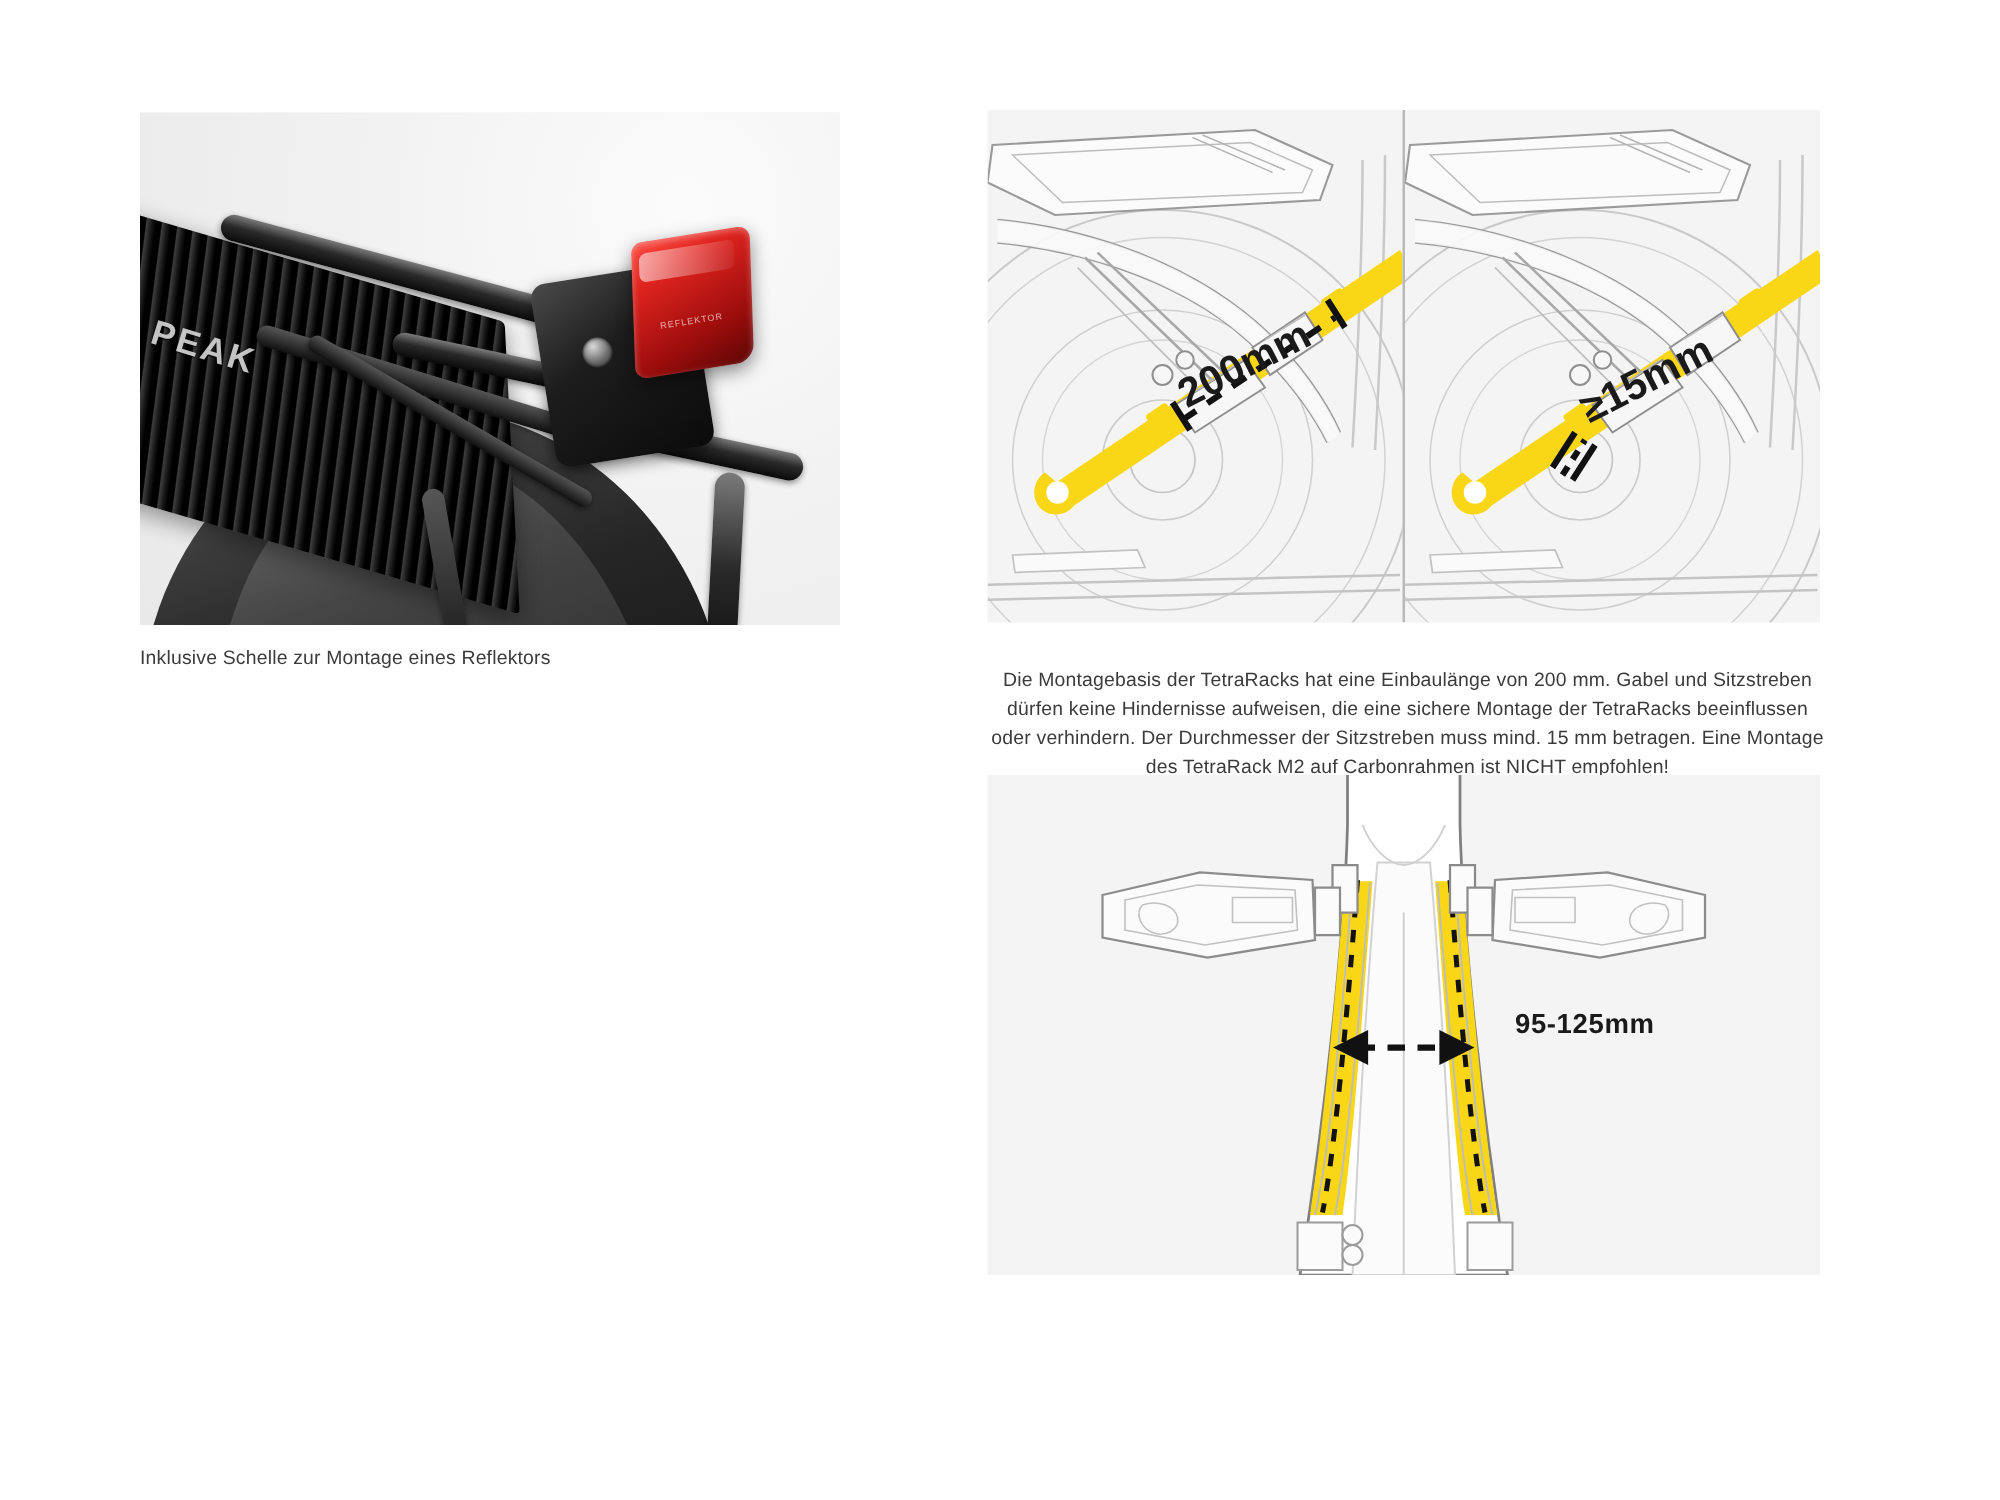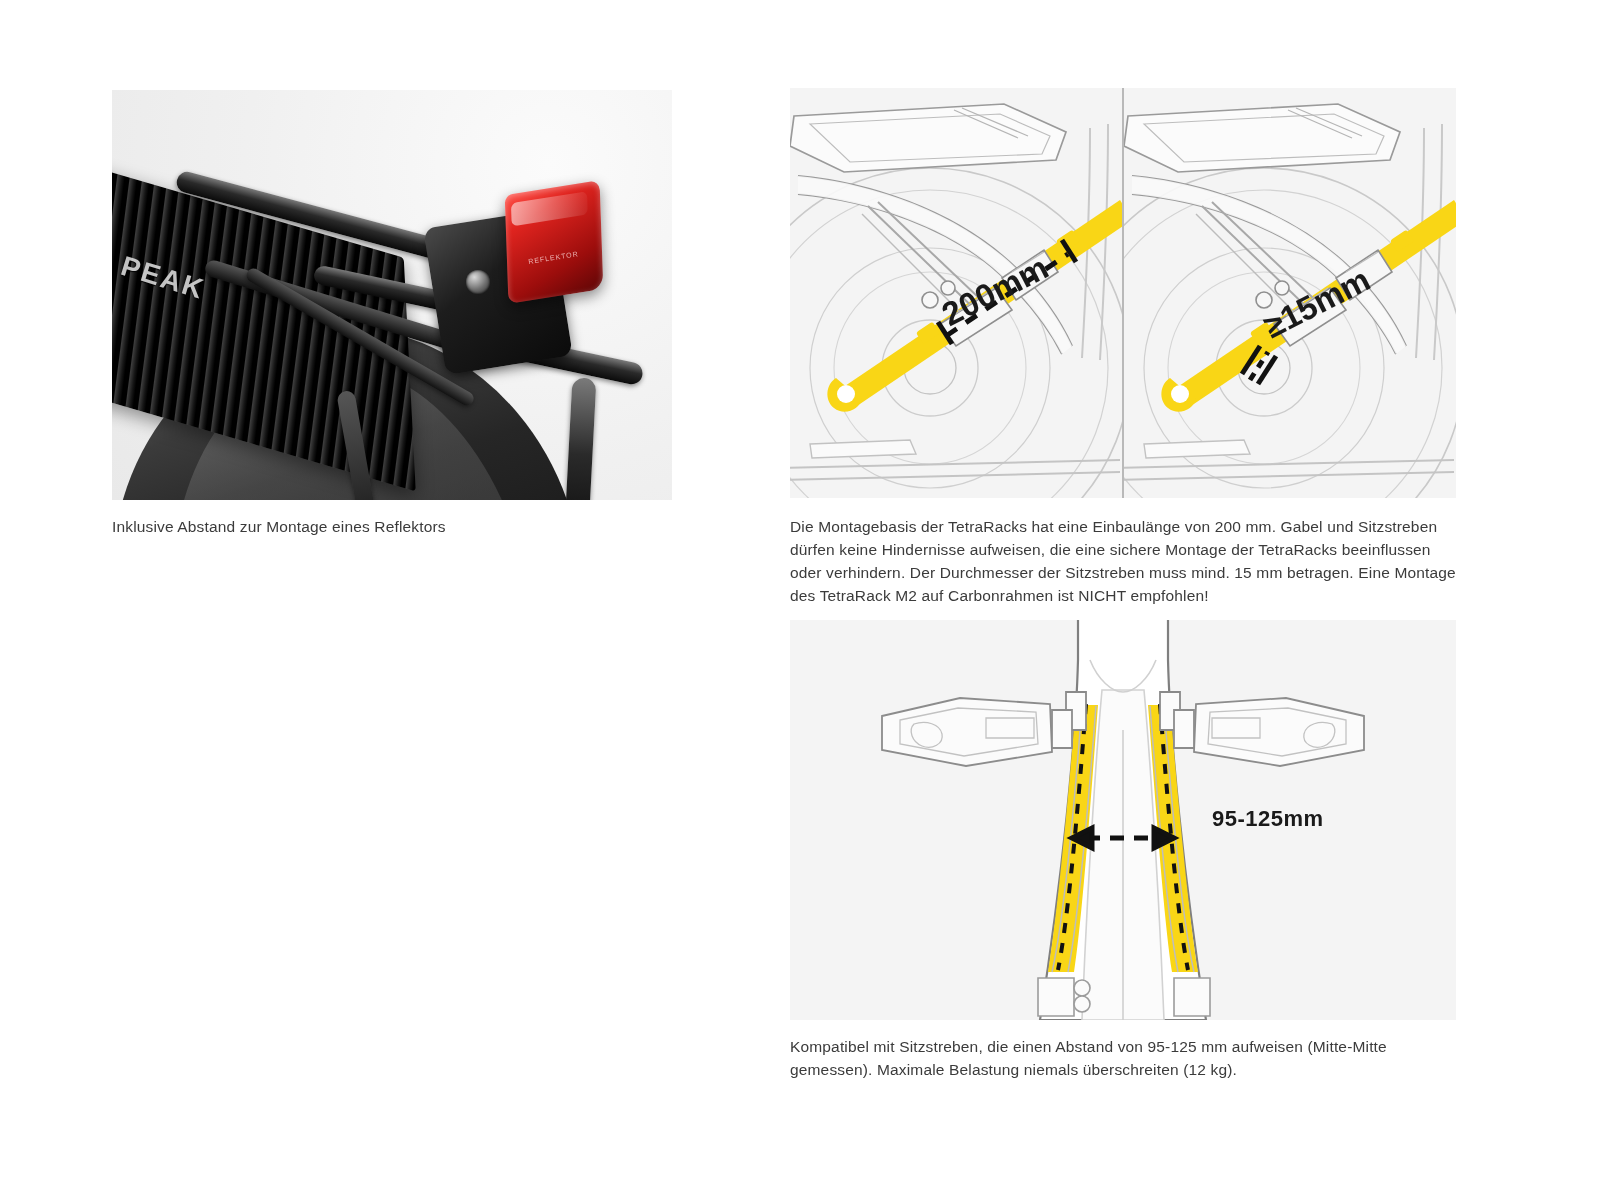--- a/index.html
+++ b/index.html
@@ -124,21 +124,21 @@
     font-weight:700;
     color:#1a1a1a;
     white-space:nowrap;
   }
   #label-200{left:936px;top:300px;font-size:33px;transform:rotate(-27deg);transform-origin:left top;}
   #label-15{left:1258px;top:312px;font-size:33px;transform:rotate(-27deg);transform-origin:left top;}
   #label-95{left:1212px;top:806px;font-size:22px;letter-spacing:.5px;}
 
   
   #cap-photo{left:112px;top:515px;width:600px;}
-  #cap-top{left:790px;top:515px;width:672px;}
+  #cap-top{left:790px;top:533px;width:672px;text-align:center;}
   #cap-bottom{left:790px;top:1035px;width:600px;}
 </style>
 </head>
 <body>
 
 <div class="page">
 
   <div class="fig" id="photo">
     <div class="photo-inner"></div>
     <div class="rim"></div>
@@ -156,21 +156,21 @@
     <div class="tube" style="left:238px;top:300px;width:18px;height:160px;transform:rotate(-10deg);border-radius:12px;"></div>
 
     <div class="clamp"></div>
     <div class="clamp-band"></div>
     <div class="bracket"></div>
     <div class="bolt"></div>
     <div class="reflector"></div>
     <div class="refl-text">REFLEKTOR</div>
   </div>
 
-  <div class="caption" id="cap-photo">Inklusive Abstand zur Montage eines Reflektors</div>
+  <div class="caption" id="cap-photo">Inklusive Schelle zur Montage eines Reflektors</div>
 
   <div class="fig" id="diag-top">
     <div class="svgwrap">
       <svg viewBox="0 0 666 410" xmlns="http://www.w3.org/2000/svg">
         <defs>
           <clipPath id="clipL">
               <rect x="0" y="0" width="332" height="410"></rect>
             </clipPath>
           <clipPath id="clipR">
               <rect x="334" y="0" width="332" height="410"></rect>
@@ -345,15 +345,14 @@
           <line x1="296" y1="218" x2="370" y2="218" stroke-dasharray="14 10"></line>
           <polygon points="282,218 302,208 302,228"></polygon>
           <polygon points="384,218 364,208 364,228"></polygon>
         </g>
       </svg>
     </div>
   </div>
 
   <div class="meas" id="label-95">95-125mm</div>
 
-  <div class="caption" id="cap-bottom">Kompatibel mit Sitzstreben, die einen Abstand von 95-125 mm aufweisen (Mitte-Mitte gemessen). Maximale Belastung niemals überschreiten (12 kg).</div>
 
 </div>
 
 </body></html>

